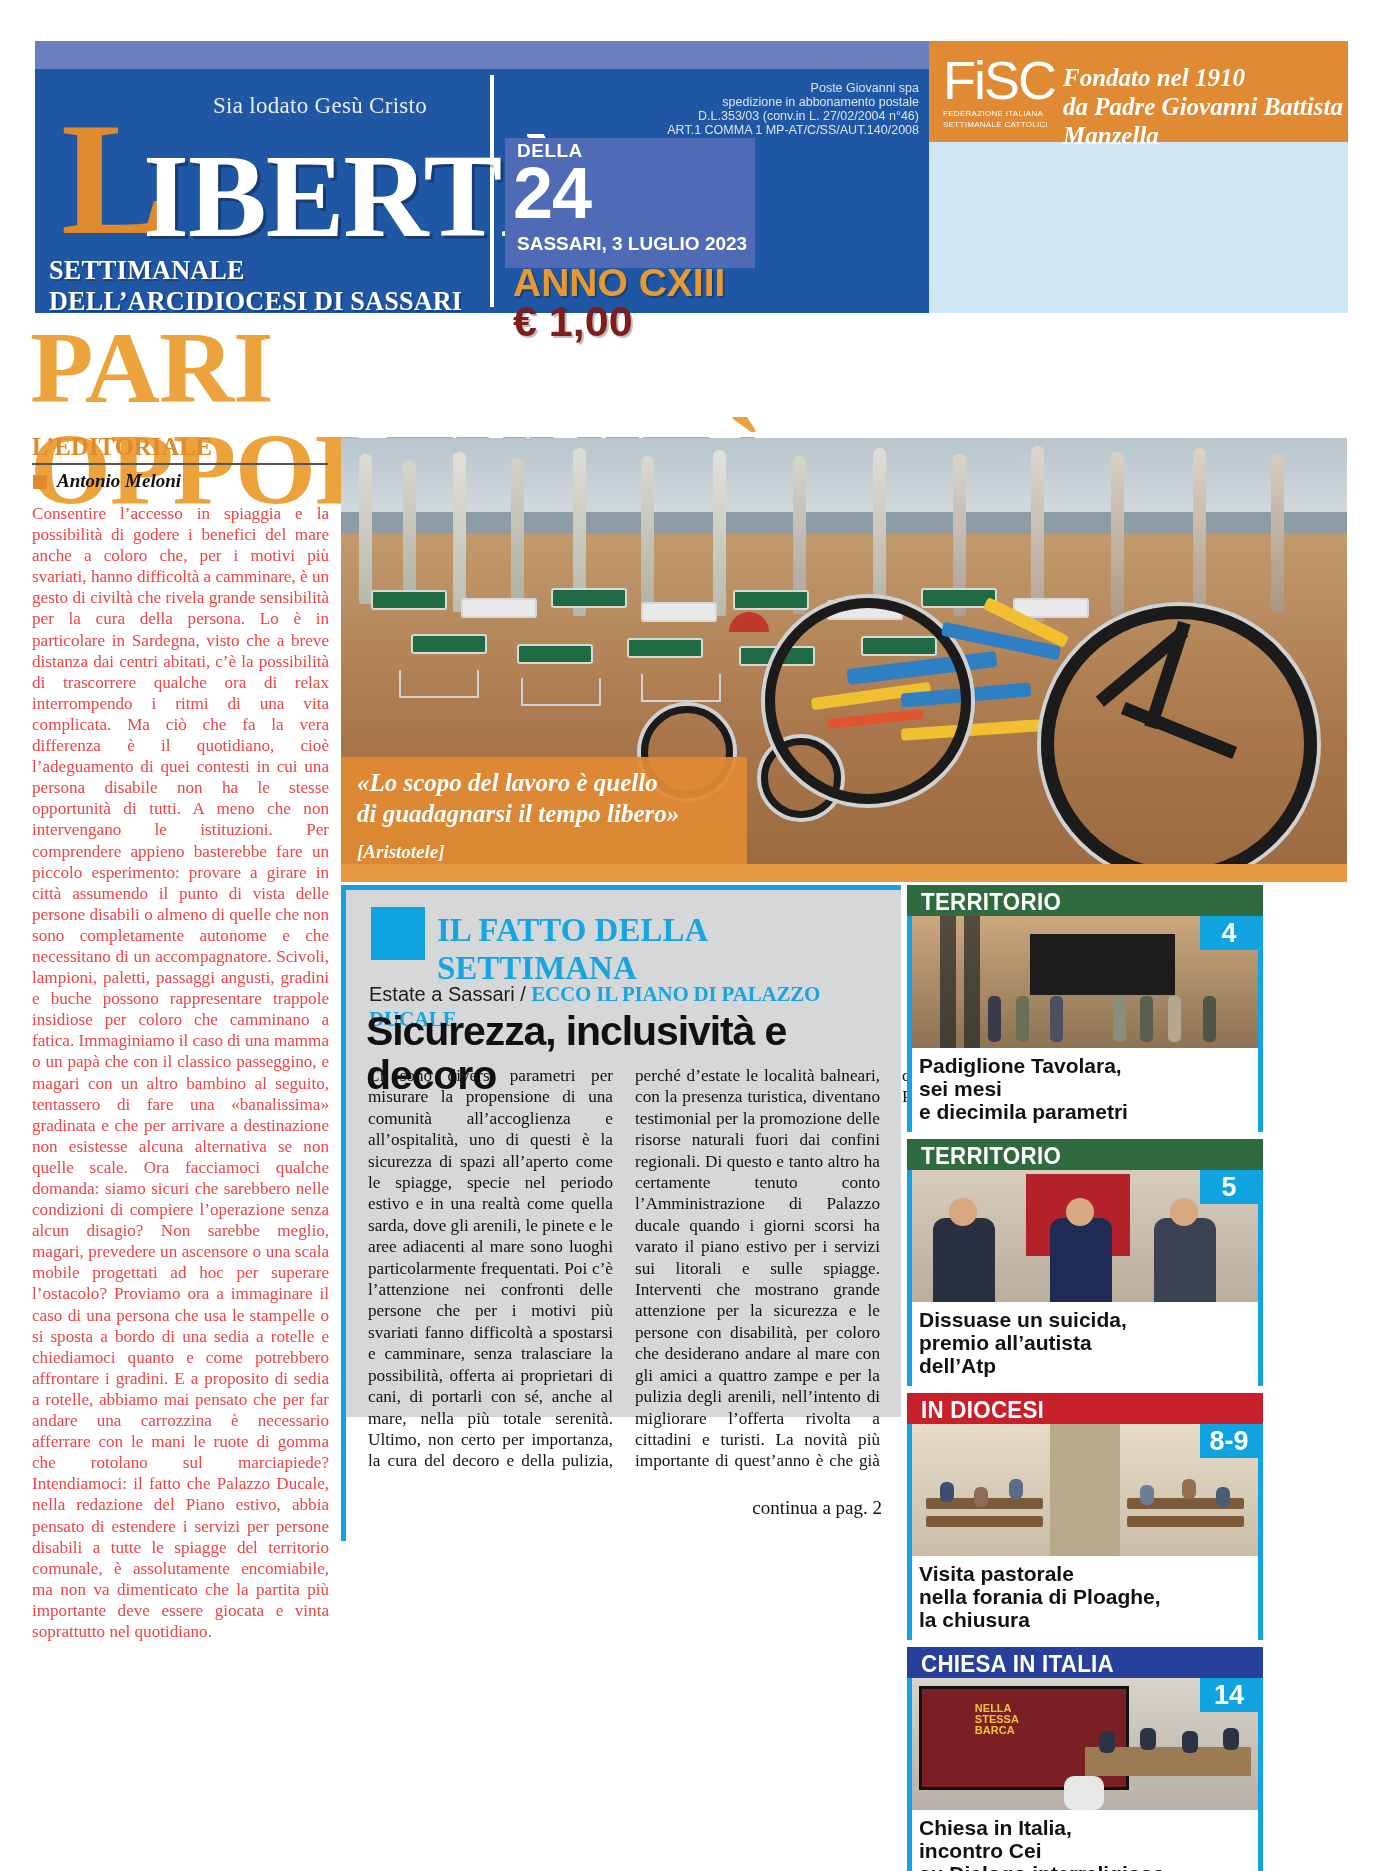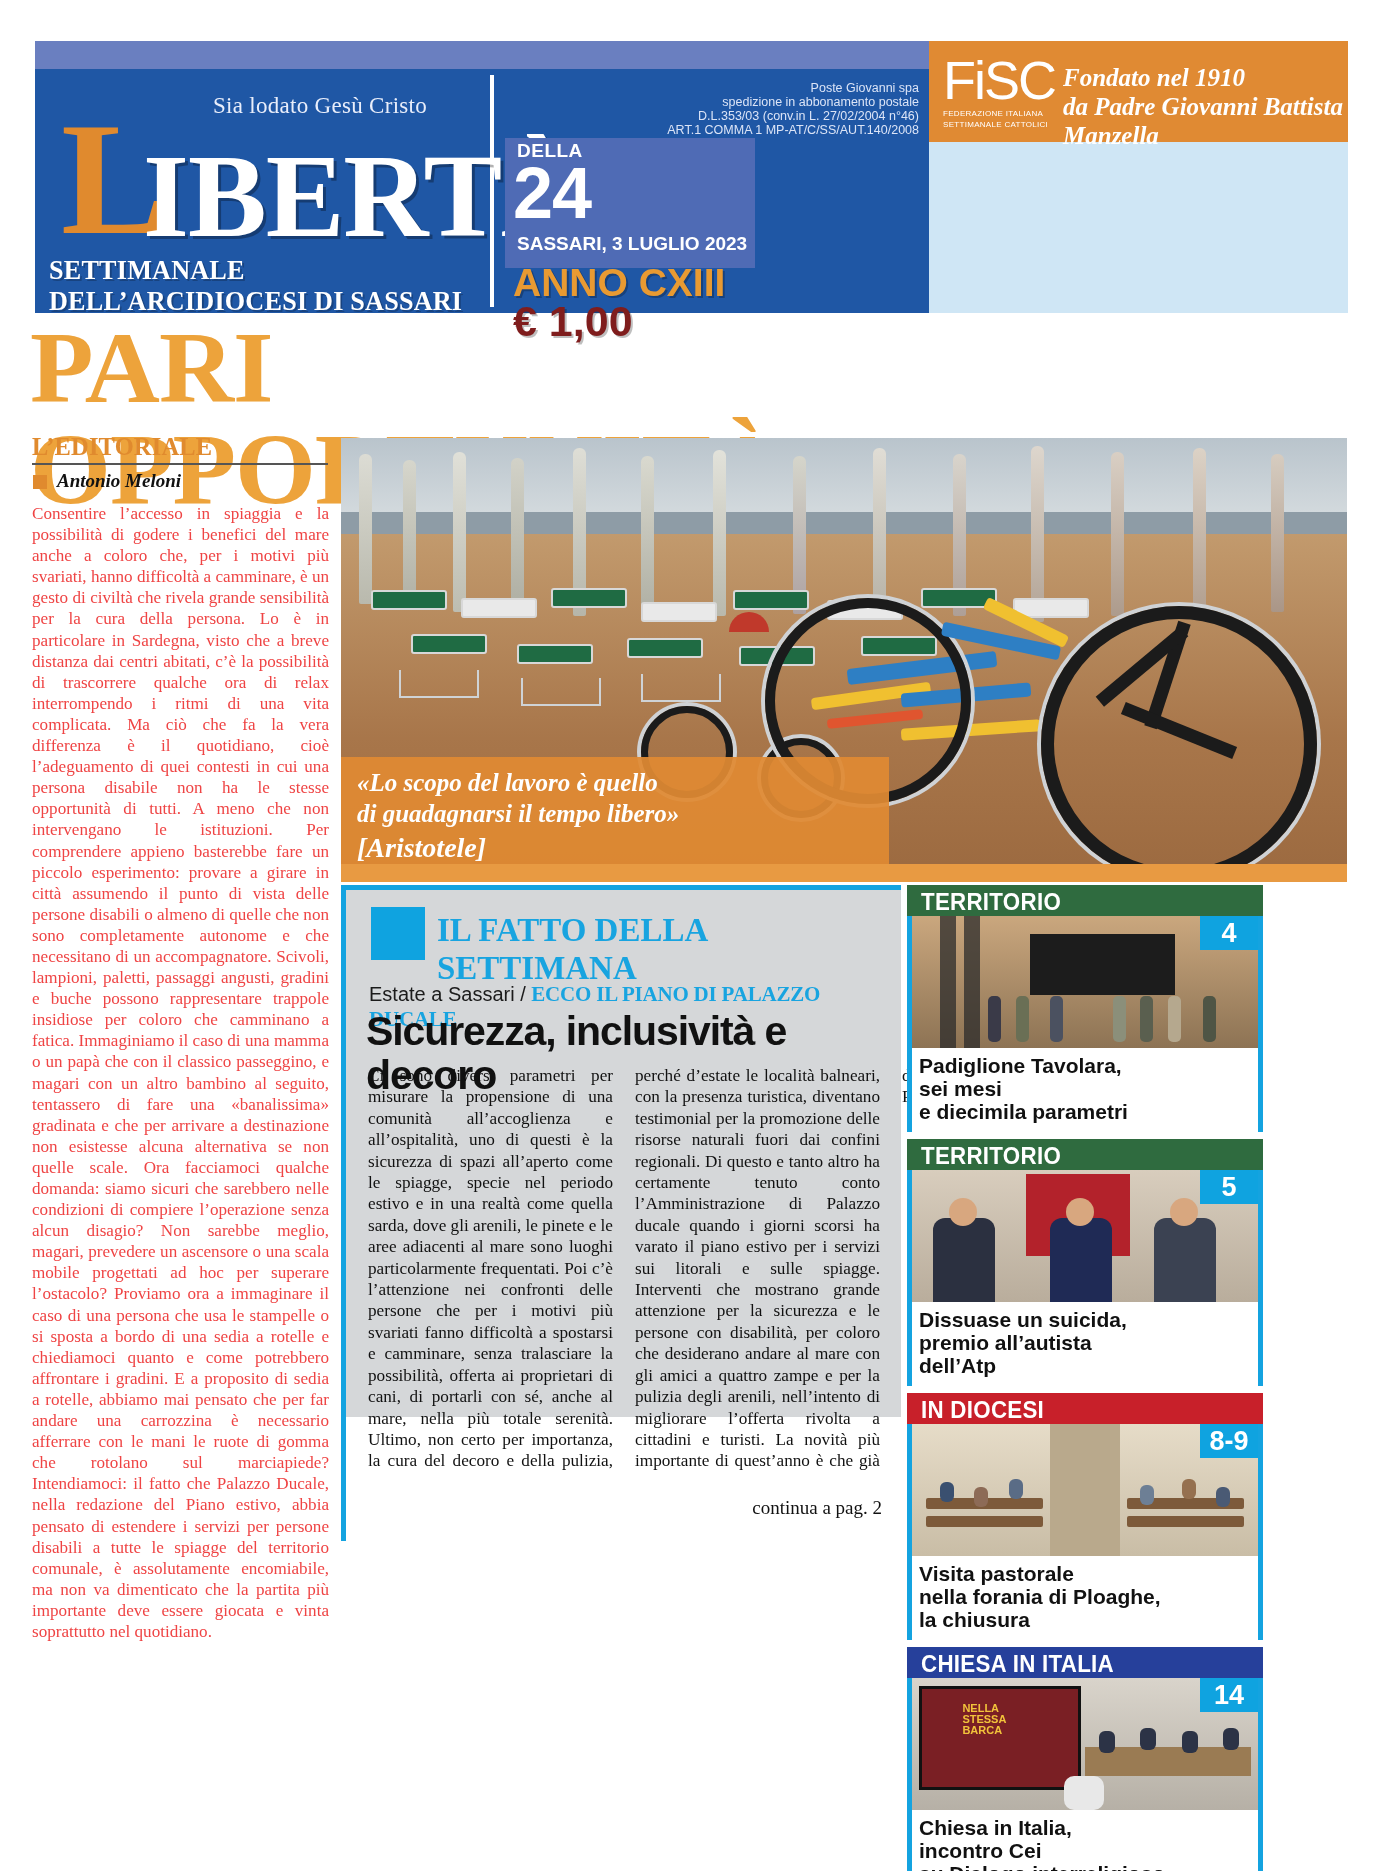--- a/index.html
+++ b/index.html
@@ -89,25 +89,25 @@
   .chair-frame{position:absolute;width:76px;height:26px;border:2px solid #cfd3d6;
     border-top:none;background:transparent;}
   .wheel{position:absolute;border-radius:50%;border:7px solid #1b1b1b;
     box-shadow:0 0 0 4px #cfd2d5;background:transparent;}
   .wc-seat{position:absolute;background:#2e7fc4;border-radius:4px;}
   .wc-bar{position:absolute;background:#f0c030;border-radius:4px;}
   .wc-bar2{position:absolute;background:#e0552f;border-radius:4px;}
   .spoke{position:absolute;background:#1b1b1b;transform-origin:center;}
   .red-umb{position:absolute;width:40px;height:20px;background:#c0392b;border-radius:20px 20px 0 0;}
 
-  .quotebox{position:absolute;left:341px;top:757px;width:548px;height:107px;
+  .quotebox{position:absolute;left:341px;top:757px;width:406px;height:107px;
     background:rgba(224,138,51,.93);}
   .quote-main{position:absolute;left:16px;top:10px;width:460px;color:#ffffff;font-size:25px;
     line-height:31px;font-family:"Liberation Serif",serif;font-style:italic;font-weight:700;}
-  .quote-src{position:absolute;left:16px;top:75px;color:#ffffff;font-size:28px;
+  .quote-src{position:absolute;left:16px;top:84px;color:#ffffff;font-size:19px;
     font-family:"Liberation Serif",serif;font-style:italic;font-weight:700;}
 
   .orangebar{position:absolute;left:341px;top:864px;width:1006px;height:18px;background:#e89a42;}
 
   
   .fatto{position:absolute;left:341px;top:885px;width:560px;height:532px;background:#d5d7d9;}
   .fatto-topline{position:absolute;left:0;top:0;width:560px;height:5px;background:#14a3e0;}
   .fatto-leftline{position:absolute;left:0;top:0;width:5px;height:656px;background:#14a3e0;}
   .fatto-sq{position:absolute;left:30px;top:22px;width:54px;height:53px;background:#0fa3e0;}
   .fatto-title{position:absolute;left:96px;top:26px;color:#18a4e0;font-size:34px;font-weight:700;
@@ -152,21 +152,21 @@
   .th2{position:absolute;inset:0;background:linear-gradient(#d8cdbd,#b9ad9c);}
   .th2 .flag{position:absolute;left:33%;top:4px;width:30%;height:62%;background:#b3222b;}
   .th2 .man{position:absolute;bottom:0;width:62px;height:84px;background:#2b3040;border-radius:12px 12px 0 0;}
   .th2 .face{position:absolute;top:-20px;left:16px;width:28px;height:28px;background:#d8a77f;border-radius:50%;}
   .th3{position:absolute;inset:0;background:linear-gradient(#e6dcc8,#c9bda6);}
   .th3 .aisle{position:absolute;left:40%;top:0;width:20%;height:100%;background:#b9a98c;}
   .th3 .pew{position:absolute;height:11px;background:#7d5a3a;border-radius:2px;}
   .th3 .person{position:absolute;width:14px;height:20px;border-radius:6px;}
   .th4{position:absolute;inset:0;background:linear-gradient(#d9d4cb,#b6b0a6);}
   .th4 .screen{position:absolute;left:2%;top:6%;width:45%;height:74%;background:#7a1f24;
-    border:3px solid #111;}
+    border:3px solid #111;padding-left:48px;}
   .th4 .screen .ti{position:absolute;left:26%;top:14%;color:#f2c33b;font-size:11px;font-weight:700;
     font-family:"Liberation Sans",sans-serif;line-height:11px;}
   .th4 .table{position:absolute;left:50%;top:52%;width:48%;height:22%;background:#9a7b53;}
   .th4 .p{position:absolute;width:16px;height:22px;background:#2c3346;border-radius:6px;}
 </style>
 </head>
 <body>
 
 <div class="page">
 

